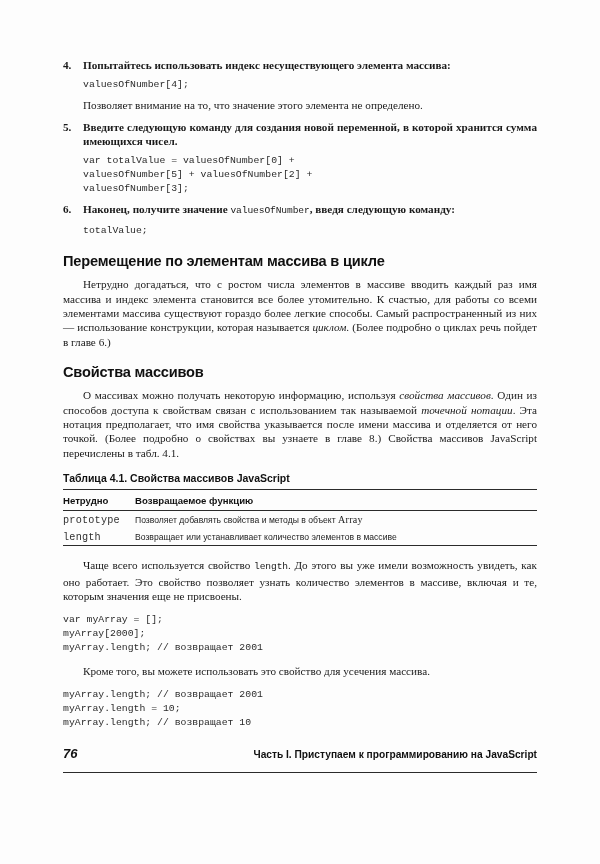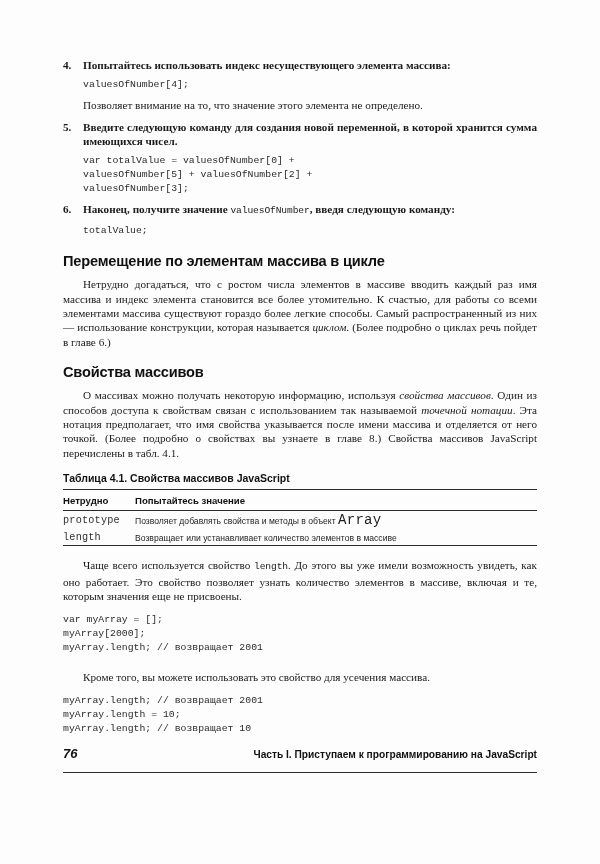--- a/index.html
+++ b/index.html
@@ -134,22 +134,22 @@
     font-size: 10.2px;
     color: #2f2f2f;
     letter-spacing: 0.2px;
   }
   td.c2 .desc {
     font-family: "Liberation Sans", sans-serif;
     font-size: 8.6px;
     color: #1d1d1d;
   }
   td.c2 .desc code {
-    font-family: Liberation Mono, monospace;
-    font-size: 14px;
+    font-family: Liberation Serif, serif;
+    font-size: 10px;
     letter-spacing: 0.3px;
   }
 
   
   .footer-rule {
     position: absolute;
     left: 63px;
     top: 772px;
     width: 474px;
     height: 0;
@@ -219,42 +219,42 @@
     <p class="para"><span>Нетрудно догадаться, что с ростом числа элементов в массиве вводить каждый раз имя массива и индекс элемента становится все более утомительно. К счастью, для работы со всеми элементами массива существуют гораздо более легкие способы. Самый распространенный из них — использование конструкции, которая называется </span><em class="it">циклом</em><span>. (Более подробно о циклах речь пойдет в главе 6.)</span></p>
 
     <h2 class="sec">Свойства массивов</h2>
     <p class="para"><span>О массивах можно получать некоторую информацию, используя </span><em class="it">свойства массивов</em><span>. Один из способов доступа к свойствам связан с использованием так называемой </span><em class="it">точечной нотации</em><span>. Эта нотация предполагает, что имя свойства указывается после имени массива и отделяется от него точкой. (Более подробно о свойствах вы узнаете в главе 8.) Свойства массивов JavaScript перечислены в табл. 4.1.</span></p>
 
     <div class="tbl-caption">Таблица 4.1. Свойства массивов JavaScript</div>
     <table class="props">
       <thead>
         <tr>
           <th class="c1">Нетрудно</th>
-          <th class="c2">Попытайтесь значение</th>
+          <th class="c2">Возвращаемое функцию</th>
         </tr>
       </thead>
       <tbody>
         <tr>
           <td class="c1"><span class="mono">prototype</span></td>
           <td class="c2"><span class="desc"><span>Позволяет добавлять свойства и методы в объект </span><code>Array</code><span></span></span></td>
         </tr>
         <tr>
           <td class="c1"><span class="mono">length</span></td>
           <td class="c2"><span class="desc"><span>Возвращает или устанавливает количество элементов в массиве</span><code></code><span></span></span></td>
         </tr>
       </tbody>
     </table>
 
     <p class="para" style="margin-top:12px;"><span>Чаще всего используется свойство </span><code class="inl">length</code><span>. До этого вы уже имели возможность увидеть, как оно работает. Это свойство позволяет узнать количество элементов в массиве, включая и те, которым значения еще не присвоены.</span></p>
 
     <div class="code" style="margin-top:10px;">var myArray = [];
 myArray[2000];
 myArray.length; // возвращает 2001</div>
 
-    <p class="para" style="margin-top:15px;">Кроме того, вы можете использовать это свойство для усечения массива.</p>
+    <p class="para" style="margin-top:9px;">Кроме того, вы можете использовать это свойство для усечения массива.</p>
 
     <div class="code" style="margin-top:9px;">myArray.length; // возвращает 2001
 myArray.length = 10;
 myArray.length; // возвращает 10</div>
 
   </div>
 
   <div class="footer-rule"></div>
   <div class="footer">
     <span class="page-no">76</span>

